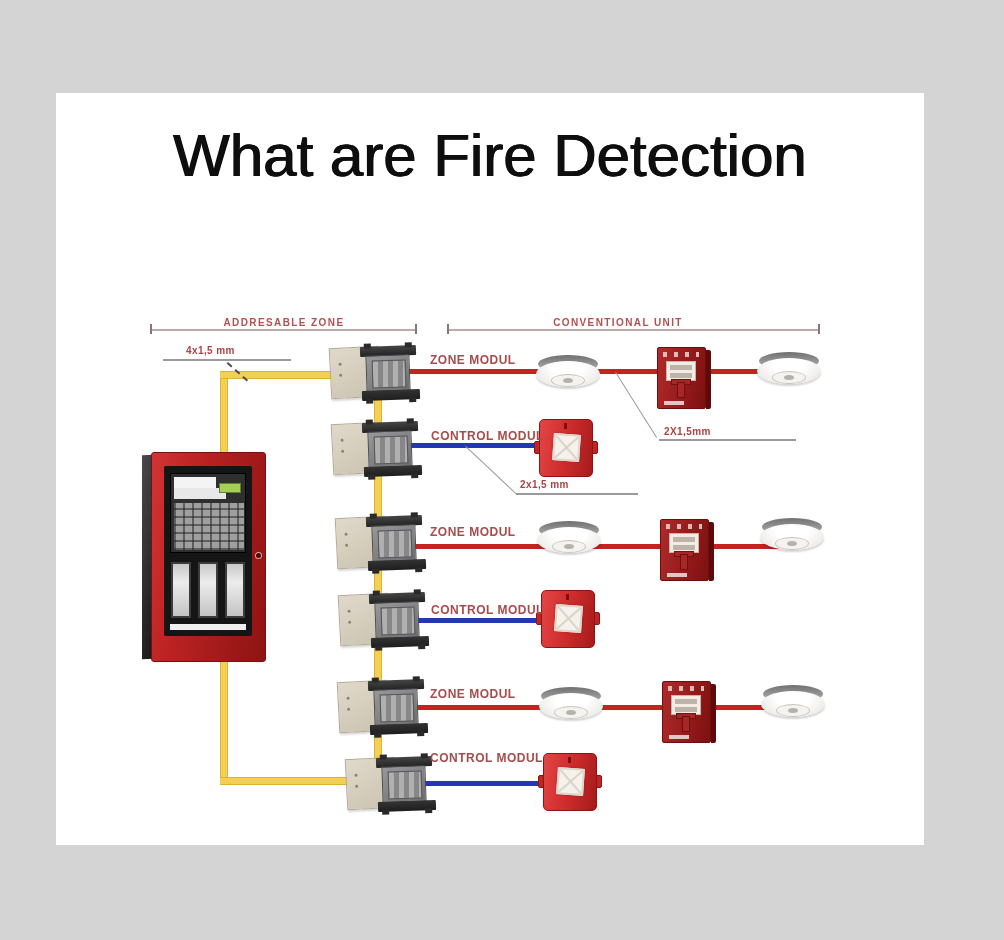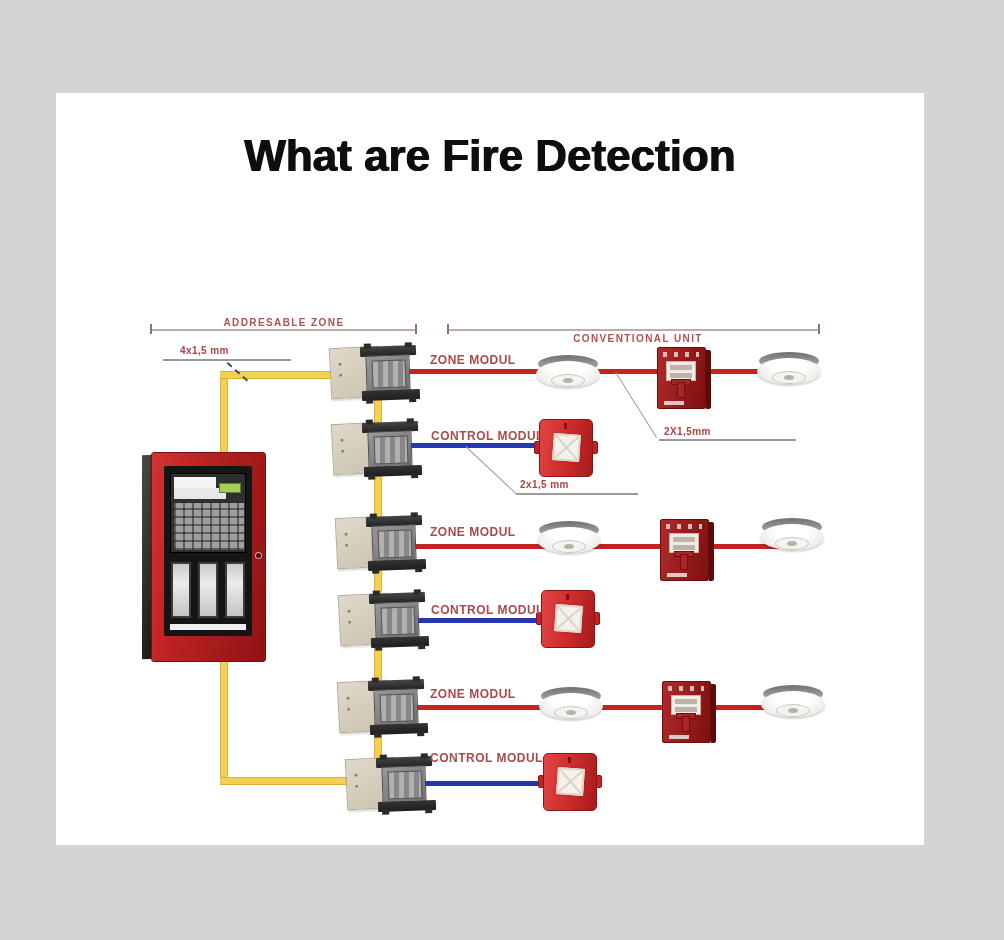--- a/index.html
+++ b/index.html
@@ -3,21 +3,21 @@
 <meta charset="utf-8">
 <style>
   *{box-sizing:border-box;margin:0;padding:0;}
   html,body{width:1004px;height:940px;}
   body{background:#d4d4d4;font-family:"Liberation Sans",sans-serif;position:relative;overflow:hidden;}
   #canvas{position:absolute;inset:0;width:1004px;height:940px;}
   .card{position:absolute;left:56px;top:93px;width:868px;height:752px;background:#ffffff;}
 
   
   .title{position:absolute;left:56px;top:112px;width:868px;text-align:center;color:#0e0e0e;z-index:5;}
-  .title div{font-size:44px;font-weight:bold;line-height:88px;letter-spacing:0px;
+  .title div{font-size:60px;font-weight:normal;line-height:88px;letter-spacing:0px;
     text-shadow:0.6px 0 currentColor,-0.6px 0 currentColor;}
 
   
   .bracket-line{position:absolute;height:2px;background:#c0abab;z-index:4;}
   .tick{position:absolute;width:2px;height:10px;background:#8a7575;z-index:4;}
   .sec-label{position:absolute;color:#b25151;font-size:10px;font-weight:700;letter-spacing:1.4px;text-align:center;z-index:5;}
   .mod-label{position:absolute;color:#a84b4b;font-size:12px;font-weight:700;letter-spacing:0.5px;z-index:5;white-space:nowrap;}
   .size-label{position:absolute;color:#ad4343;font-size:10px;font-weight:700;letter-spacing:0.4px;z-index:5;white-space:nowrap;}
   .uline{position:absolute;height:2px;background:#9a9a9a;z-index:4;}
   .leader{position:absolute;height:0;border-top:1.5px solid #9a9a9a;transform-origin:0 0;z-index:4;}
@@ -104,26 +104,26 @@
 
   <div class="title">
     <div>What are Fire Detection</div>
   </div>
 
   <div class="sec-label" style="left:151px;top:317px;width:266px;">ADDRESABLE ZONE</div>
   <div class="bracket-line" style="left:151px;top:329px;width:266px;"></div>
   <div class="tick" style="left:150px;top:324px;"></div>
   <div class="tick" style="left:415px;top:324px;"></div>
 
-  <div class="sec-label" style="left:452px;top:317px;width:372px;margin-top:16px;">CONVENTIONAL UNIT</div>
+  <div class="sec-label" style="left:432px;top:317px;width:372px;">CONVENTIONAL UNIT</div>
   <div class="bracket-line" style="left:448px;top:329px;width:372px;"></div>
   <div class="tick" style="left:447px;top:324px;"></div>
   <div class="tick" style="left:818px;top:324px;"></div>
 
-  <div class="size-label" style="left:180px;top:345px;">4x1,5 mm</div>
+  <div class="size-label" style="left:186px;top:345px;">4x1,5 mm</div>
   <div class="uline" style="left:163px;top:359px;width:128px;"></div>
   <div class="leader dashed" style="left:228px;top:362px;width:27px;transform:rotate(42deg);"></div>
 
   <div class="leader" style="left:616px;top:372px;width:77px;transform:rotate(57.8deg);"></div>
   <div class="size-label" style="left:664px;top:426px;">2X1,5mm</div>
   <div class="uline" style="left:659px;top:439px;width:137px;"></div>
 
   <div class="leader" style="left:466px;top:446px;width:69px;transform:rotate(43.2deg);"></div>
   <div class="size-label" style="left:520px;top:479px;">2x1,5 mm</div>
   <div class="uline" style="left:516px;top:493px;width:122px;"></div>

